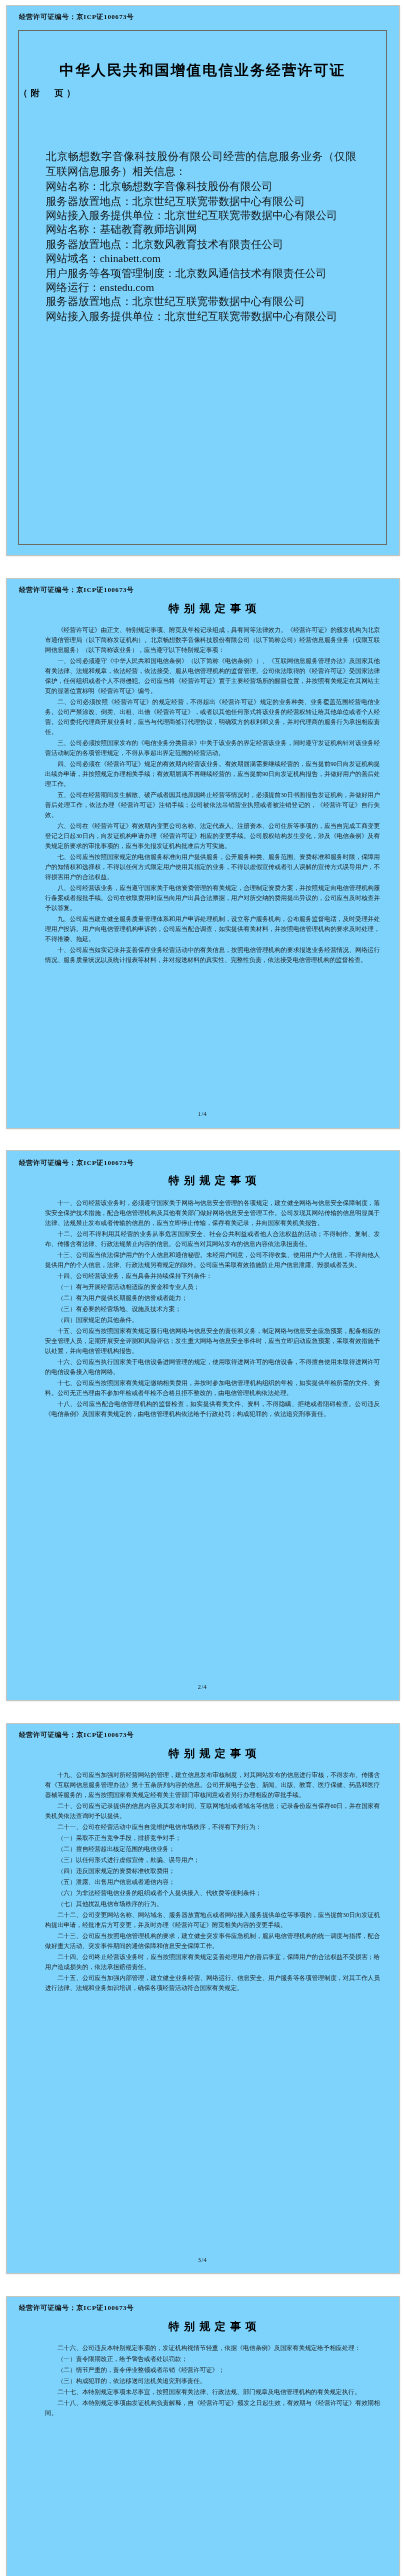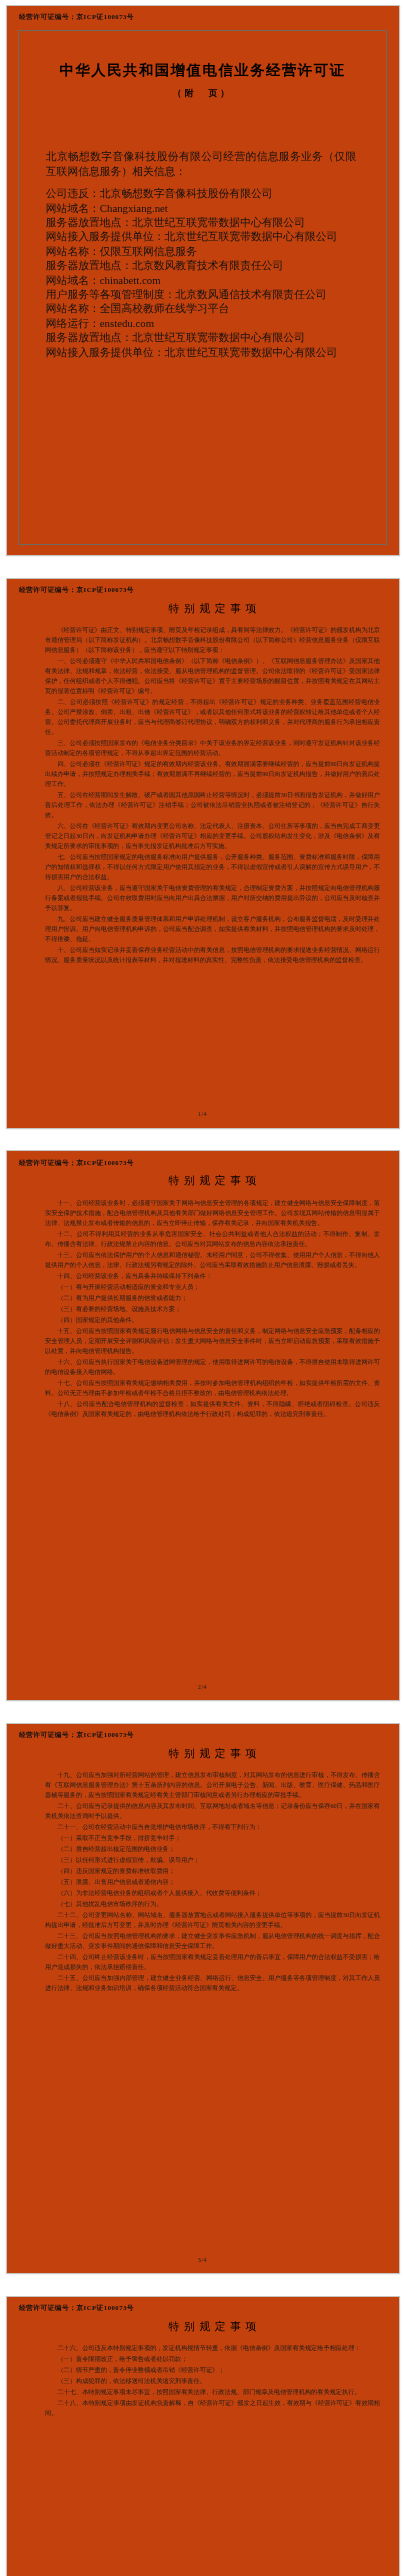--- a/index.html
+++ b/index.html
@@ -7,21 +7,21 @@
   body {
     width: 405px;
     font-family: "Liberation Serif", "DejaVu Serif", serif;
     color: #1b1b1b;
   }
   .doc { padding-top: 5.2px; }
   .page {
     width: 394px;
     height: 551px;
     margin: 0 auto 21.6px auto;
-    background: #c2410c;
+    background: #7dd3fc;
     border: 0.5px solid #c6c6c0;
     box-shadow: 0 0.5px 1.5px rgba(0,0,0,0.14);
     position: relative;
     overflow: hidden;
     padding-left: 20px;
   }
   .lic-no {
     position: absolute;
     top: 7.2px;
     left: 12.4px;
@@ -40,42 +40,42 @@
   .cover-title {
     margin-top: 30px;
     text-align: center;
     font-size: 14.4px;
     font-weight: bold;
     letter-spacing: 1.5px;
     color: #000;
   }
   .cover-subtitle {
     margin-top: 8.2px;
-    text-align: center;
+    text-align: left;
     font-size: 8.8px;
     font-weight: bold;
     letter-spacing: 3.1px;
     color: #000;
   }
   .cover-content {
     margin-top: 49px;
     padding: 0 30px 0 27px;
     font-size: 10.8px;
     line-height: 14.4px;
     text-align: justify;
     color: #111;
   }
   .cover-content .entry { text-indent: 0; }
-  .cover-intro { margin-bottom: 8px; }
+  .cover-intro { margin-bottom: 1px; }
   
   .prov-title {
     margin-top: 23px;
     text-align: center;
     font-size: 10.8px;
-    font-weight: normal;
+    font-weight: bold;
     letter-spacing: 4.6px;
     padding-left: 4.6px;
     color: #000;
   }
   .prov-body {
     margin-top: 9.3px;
     padding: 0 18.5px;
     font-size: 6.2px;
     line-height: 10px;
     text-align: justify;
@@ -101,29 +101,27 @@
   <div class="page">
     <div class="lic-no">
       <span>经营许可证编号：</span><span>京ICP证100673号</span>
     </div>
     <div class="frame">
       <div class="cover-title">中华人民共和国增值电信业务经营许可证</div>
       <div class="cover-subtitle">（附　页）</div>
       <div class="cover-content">
         <p class="cover-intro">北京畅想数字音像科技股份有限公司经营的信息服务业务（仅限互联网信息服务）相关信息：</p>
         <div>
-            <p class="entry">公司违反：北京畅想数字音像科技股份有限公司</p>
-            <p class="entry">网站域名：Changxiang.net</p>
+            <p class="entry">网站名称：北京畅想数字音像科技股份有限公司</p>
             <p class="entry">服务器放置地点：北京世纪互联宽带数据中心有限公司</p>
             <p class="entry">网站接入服务提供单位：北京世纪互联宽带数据中心有限公司</p>
-            <p class="entry">网站名称：仅限互联网信息服务</p>
+            <p class="entry">网站名称：基础教育教师培训网</p>
             <p class="entry">服务器放置地点：北京数风教育技术有限责任公司</p>
             <p class="entry">网站域名：chinabett.com</p>
             <p class="entry">用户服务等各项管理制度：北京数风通信技术有限责任公司</p>
-            <p class="entry">网站名称：全国高校教师在线学习平台</p>
             <p class="entry">网络运行：enstedu.com</p>
             <p class="entry">服务器放置地点：北京世纪互联宽带数据中心有限公司</p>
             <p class="entry">网站接入服务提供单位：北京世纪互联宽带数据中心有限公司</p>
           </div>
       </div>
     </div>
   </div>
 
   <div class="page">
     <div class="lic-no">

